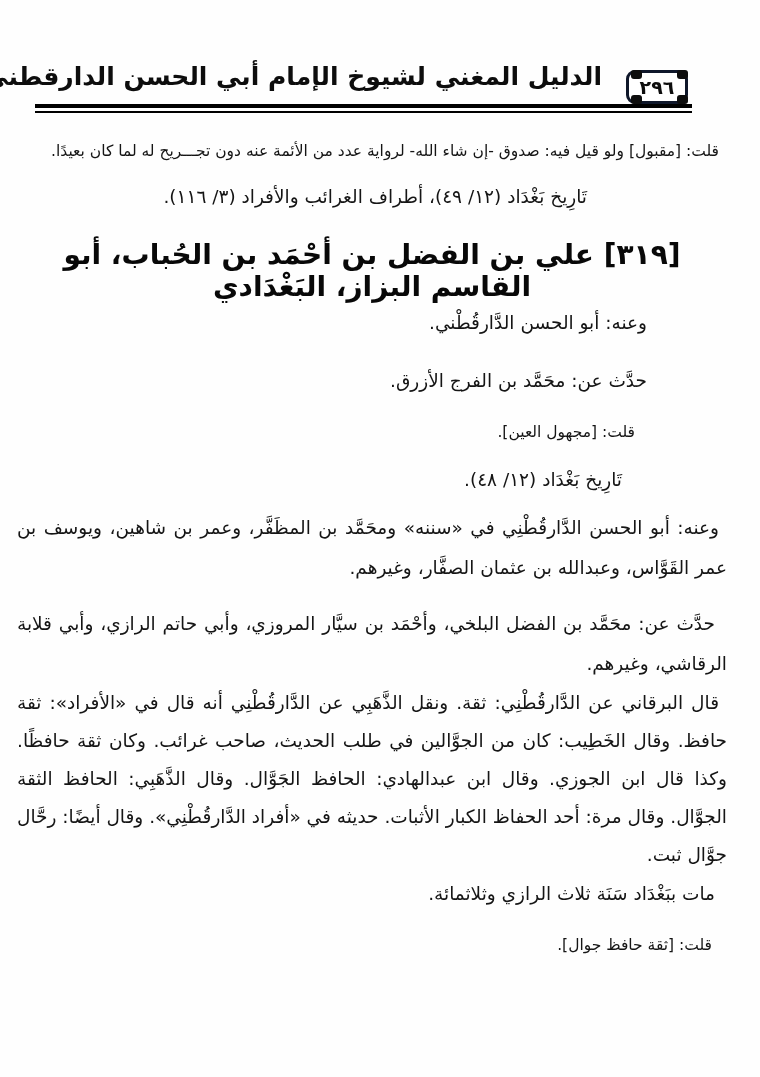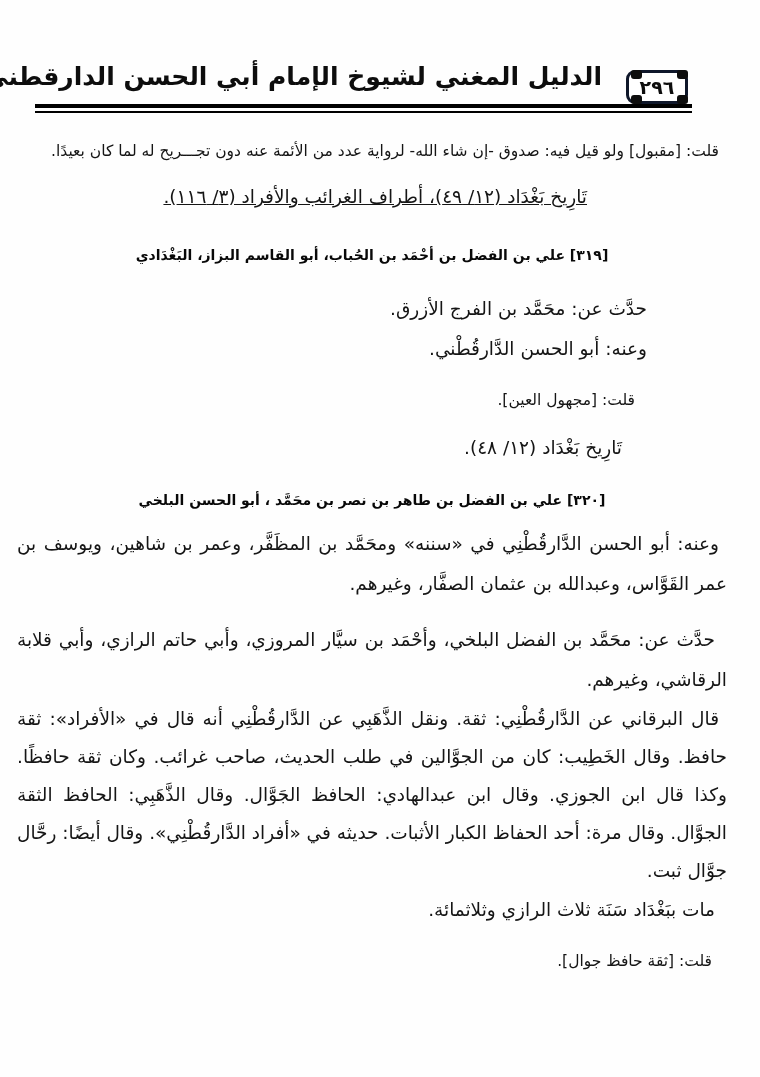--- a/index.html
+++ b/index.html
@@ -78,40 +78,40 @@
     text-align: justify;
     font-size: 18.5px;
     line-height: 40px;
     color: #151515;
   }
   .comment {           
     font-size: 15.5px;
     line-height: 39px;
   }
   .entry-heading {
-    font-size: 14px;
+    font-size: 28px;
     font-weight: bold;
     text-align: center;
     line-height: 32px;
     color: #080808;
     letter-spacing: -0.3px;
   }
 
   
   .ind-8   { text-indent: 8px; }
   .ind-12  { text-indent: 12px; }
   .ind-15  { text-indent: 15px; }
   .ind-80  { text-indent: 80px; }
   .ind-92  { text-indent: 92px; }
   .ind-105 { text-indent: 105px; }
   .ind-140 { text-indent: 140px; }
 
   
   .m-top-14 { margin-top: 14px; }
-  .m-top-6  { margin-top: 6px; text-decoration: underline; }
+  .m-top-6  { margin-top: 6px; }
   .m-top-22 { margin-top: 22px; }
   .m-top-18 { margin-top: 18px; }
   .m-top-12 { margin-top: 12px; }
   .m-top-8  { margin-top: 8px; }
   .m-top-16 { margin-top: 16px; }
   .m-top-0  { margin-top: 0; }
   .tight    { line-height: 38px; }
 </style>
 </head>
 <body>
@@ -127,29 +127,28 @@
   </header>
 
   <main class="content">
 
     <p class="para comment ind-8 m-top-14">قلت: [مقبول] ولو قيل فيه: صدوق -إن شاء الله- لرواية عدد من الأئمة عنه دون تجـــريح له لما كان بعيدًا.</p>
 
     <p class="para ind-140 m-top-6">تَارِيخ بَغْدَاد (١٢/ ٤٩)، أطراف الغرائب والأفراد (٣/ ١١٦).</p>
 
     <h2 class="para entry-heading m-top-22">[٣١٩] علي بن الفضل بن أحْمَد بن الحُباب، أبو القاسم البزاز، البَغْدَادي</h2>
 
+    <p class="para ind-80 m-top-0">وعنه: أبو الحسن الدَّارقُطْني.</p>
+
     <p class="para ind-80 m-top-18">حدَّث عن: محَمَّد بن الفرج الأزرق.</p>
-
-    <p class="para ind-80 m-top-0">وعنه: أبو الحسن الدَّارقُطْني.</p>
 
     <p class="para comment ind-92 m-top-12">قلت: [مجهول العين].</p>
 
     <p class="para ind-105 m-top-8">تَارِيخ بَغْدَاد (١٢/ ٤٨).</p>
 
-    <h2 class="para entry-heading m-top-16">[٣٢٠] علي بن الفضل بن طاهر بن نصر بن محَمَّد ، أبو الحسن البلخي</h2>
 
     <p class="para ind-8 m-top-8">وعنه: أبو الحسن الدَّارقُطْنِي في «سننه» ومحَمَّد بن المظَفَّر، وعمر بن شاهين، ويوسف بن عمر القَوَّاس، وعبدالله بن عثمان الصفَّار، وغيرهم.</p>
 
     <p class="para ind-12 m-top-16">حدَّث عن: محَمَّد بن الفضل البلخي، وأحْمَد بن سيَّار المروزي، وأبي حاتم الرازي، وأبي قلابة الرقاشي، وغيرهم.</p>
 
     <p class="para tight ind-8 m-top-0">قال البرقاني عن الدَّارقُطْنِي: ثقة. ونقل الذَّهَبِي عن الدَّارقُطْنِي أنه قال في «الأفراد»: ثقة حافظ. وقال الخَطِيب: كان من الجوَّالين في طلب الحديث، صاحب غرائب. وكان ثقة حافظًا. وكذا قال ابن الجوزي. وقال ابن عبدالهادي: الحافظ الجَوَّال. وقال الذَّهَبِي: الحافظ الثقة الجوَّال. وقال مرة: أحد الحفاظ الكبار الأثبات. حديثه في «أفراد الدَّارقُطْنِي». وقال أيضًا: رحَّال جوَّال ثبت.</p>
 
     <p class="para ind-12 m-top-0">مات ببَغْدَاد سَنَة ثلاث الرازي وثلاثمائة.</p>
 
     <p class="para comment ind-15 m-top-12">قلت: [ثقة حافظ جوال].</p>

